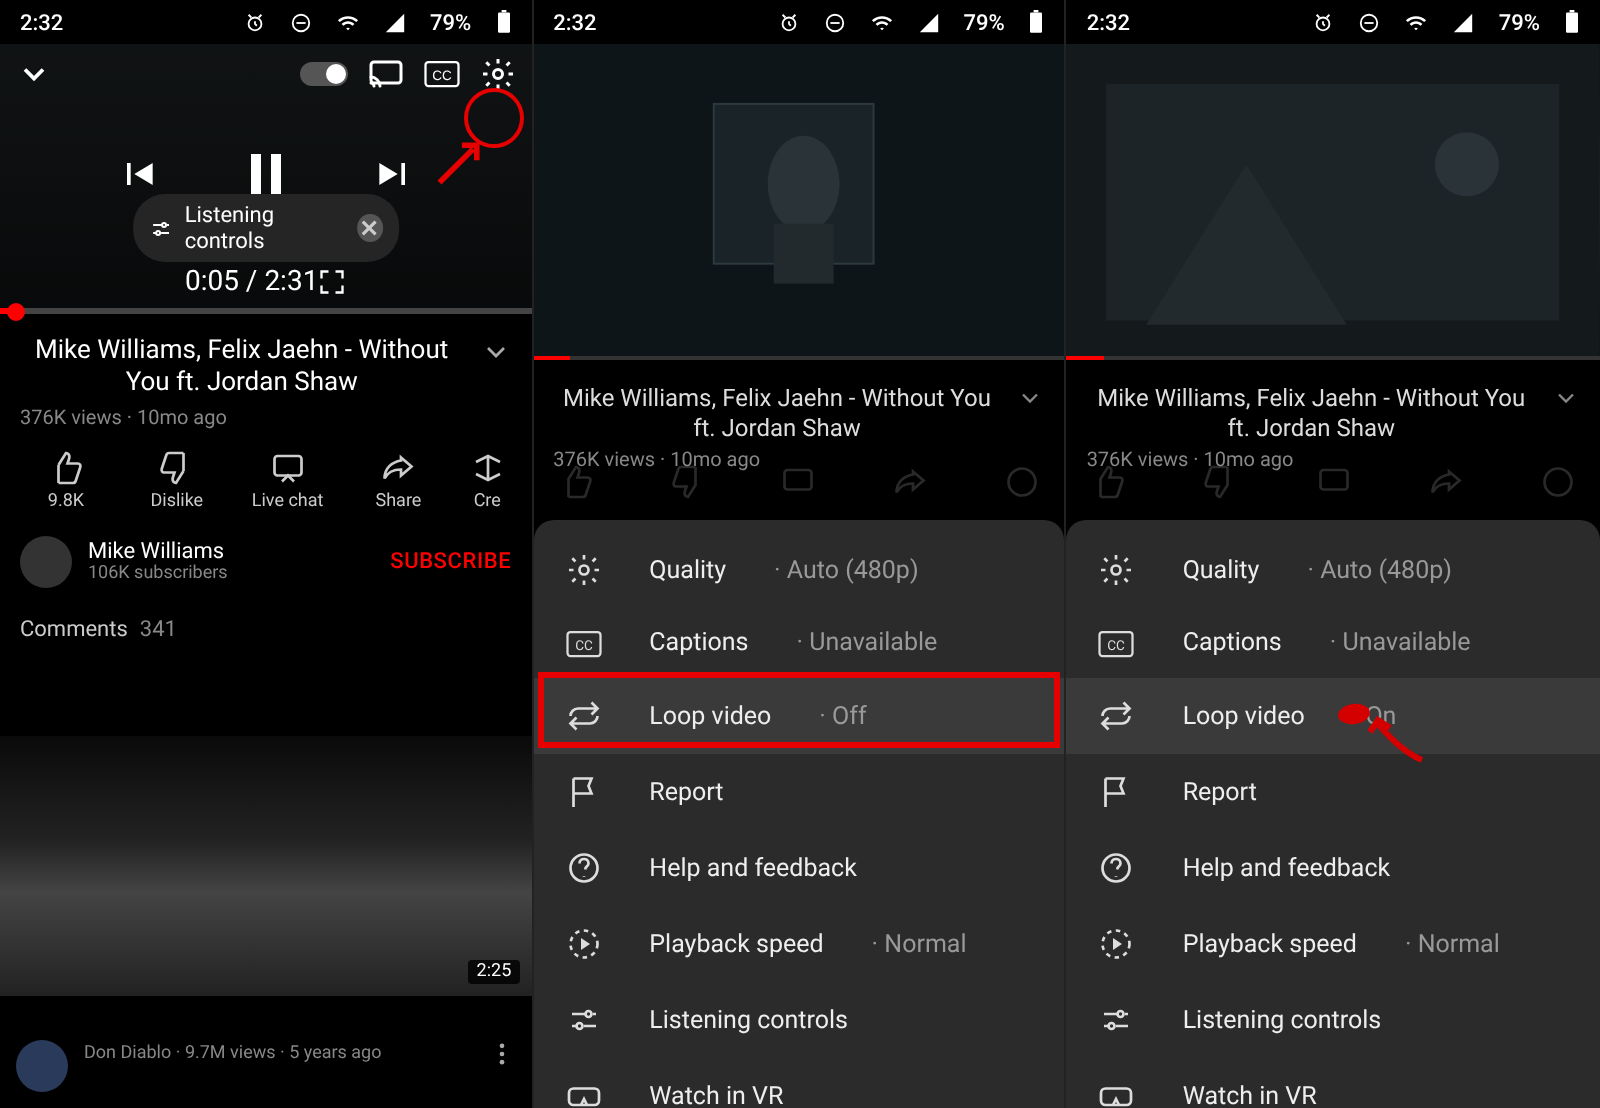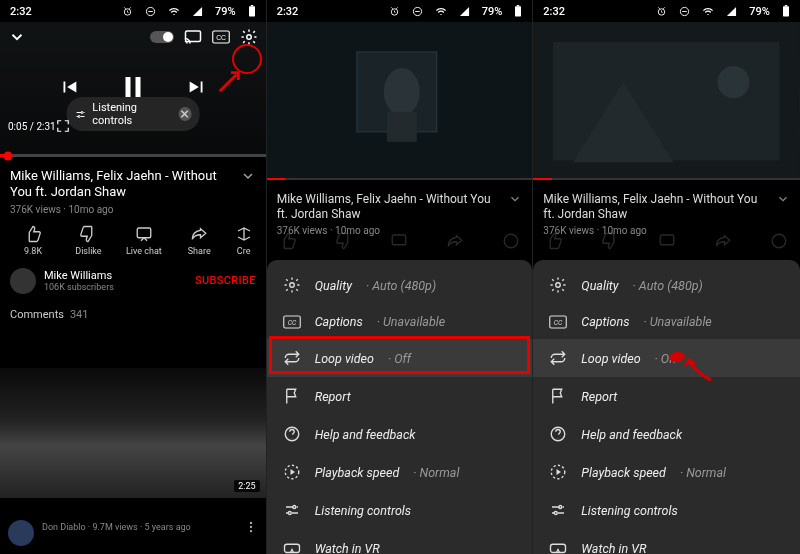--- a/index.html
+++ b/index.html
@@ -20,28 +20,28 @@
   .player-top-left svg, .player-top-right svg { display:block; }
   .player-top-right { display:flex; align-items:center; gap:10px; }
   .autoplay-pill { width:24px; height:12px; border-radius:6px; background:#555; position:relative; }
   .autoplay-knob { position:absolute; right:1px; top:1px; width:10px; height:10px; border-radius:50%; background:#fff; }
   .gear-circle { position:absolute; top:22px; right:4px; width:30px; height:30px; border:2px solid #e60000; border-radius:50%; z-index:10; }
   .gear-arrow { position:absolute; top:45px; right:22px; width:28px; height:28px; z-index:9; }
   .center-controls { position:absolute; top:50%; left:0; right:0; transform:translateY(-60%); display:flex; align-items:center; justify-content:center; gap:38px; z-index:5;}
   .listening-pill { position:absolute; bottom:26px; left:50%; transform:translateX(-50%); background:rgba(40,40,40,0.9); border-radius:16px; padding:4px 8px 4px 8px; display:flex; align-items:center; gap:6px; font-size:11px; z-index:5;}
   .listening-pill svg { display:block; }
   .lp-x { width:14px; height:14px; border-radius:50%; background:#555; display:flex; align-items:center; justify-content:center; }
-  .time-row { position:absolute; bottom:24px; left:8px; right:8px; display:flex; align-items:center; justify-content:flex-start; font-size:10px; z-index:5;}
+  .time-row { position:absolute; bottom:8px; left:8px; right:8px; display:flex; align-items:center; justify-content:center; font-size:14px; z-index:5;}
   .progress { position:absolute; bottom:0; left:0; right:0; height:3px; background:#444; z-index:6;}
   .progress-fill { position:absolute; left:0; top:0; bottom:0; width:3%; background:#f00; }
   .progress-dot { position:absolute; left:3%; top:50%; transform:translate(-50%,-50%); width:9px; height:9px; border-radius:50%; background:#f00; }
 
   
   .meta { position:absolute; top:160px; left:0; right:0; padding:8px 10px 0 10px; }
-  .title-row { display:flex; align-items:flex-start; gap:8px; }
+  .title-row { display:flex; align-items:flex-start; gap:8px;text-align:center; }
   .title { font-size:13px; line-height:1.25; flex:1; }
   .mini-title { font-size:12px; line-height:1.25; flex:1; color:#ddd; }
   .views { font-size:10px; color:#888; margin-top:3px; }
   .actions { display:flex; align-items:center; justify-content:space-between; margin-top:10px; padding:0 2px; }
   .action { display:flex; flex-direction:column; align-items:center; gap:3px; font-size:9px; color:#ccc; width:42px; }
   .channel-row { display:flex; align-items:center; gap:8px; margin-top:12px; }
   .avatar { width:26px; height:26px; border-radius:50%; background:#333; }
   .ch-name { font-size:11px; }
   .ch-subs { font-size:9px; color:#888; }
   .subscribe { margin-left:auto; color:#f00; font-size:11px; font-weight:500; letter-spacing:0.3px; }
@@ -60,21 +60,21 @@
   .video2 { position:absolute; top:22px; left:0; right:0; height:158px; background:linear-gradient(180deg,#0d1418 0%,#1a2428 50%,#0d1418 100%); overflow:hidden; }
   .video-figure { position:absolute; inset:0; }
   .vprog { position:absolute; bottom:0; left:0; right:0; height:2px; background:#333; }
   .vprog-fill { height:100%; width:7%; background:#f00; }
   .meta2 { position:absolute; top:186px; left:0; right:0; padding:6px 10px; }
   .actions2 { position:absolute; top:232px; left:0; right:0; display:flex; justify-content:space-between; padding:0 12px; opacity:0.3; }
   .actions2 svg { display:block; }
 
   
   .sheet { position:absolute; left:0; right:0; bottom:0; top:260px; background:#2b2b2b; border-top-left-radius:10px; border-top-right-radius:10px; padding-top:6px; }
-  .sheet-row { display:flex; align-items:center; gap:14px; padding:10px 16px; font-size:12.5px;font-style:italic; }
+  .sheet-row { display:flex; align-items:center; gap:24px; padding:10px 16px; font-size:12.5px; }
   .sheet-row .lbl { color:#eee; }
   .sheet-row .val { color:#999; }
   .sheet-row svg { flex-shrink:0; }
   .loop-hl { position:absolute; border:3px solid #e60000; pointer-events:none; }
   .red-dot { position:absolute; width:16px; height:10px; border-radius:50%; background:#d40000; transform:rotate(-8deg); }
 
   .icon { display:inline-flex; }
 </style>
 </head>
 <body>

